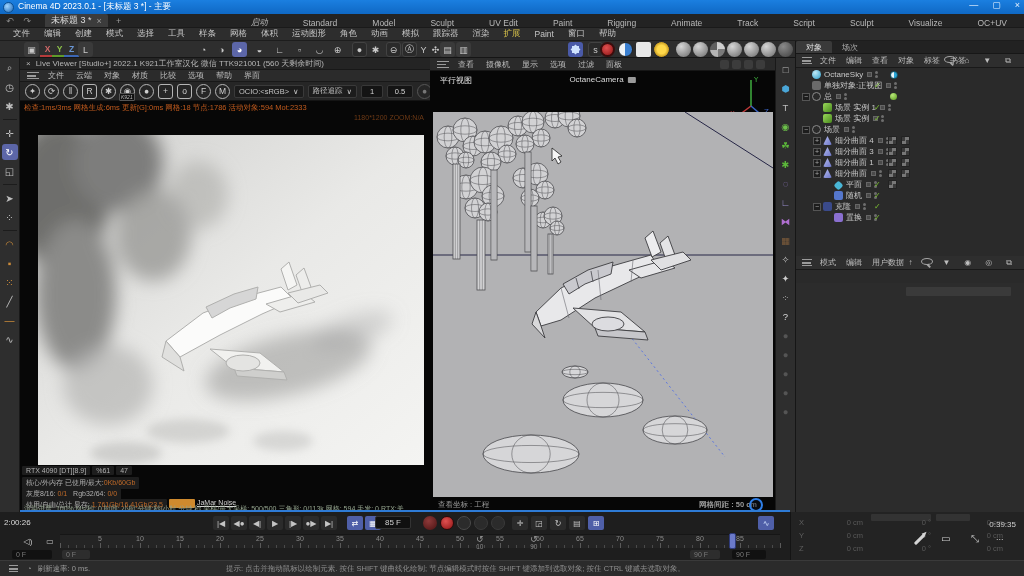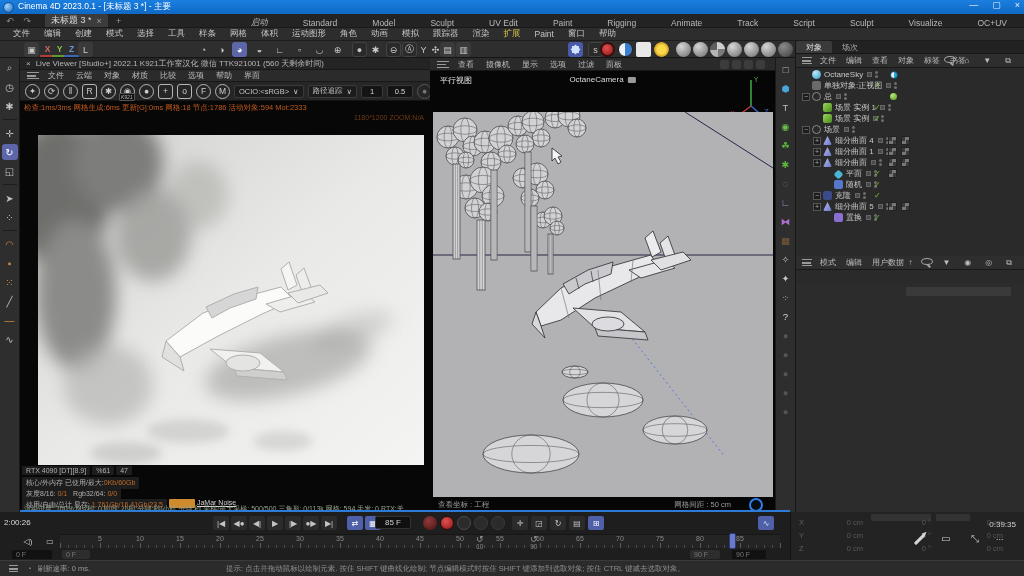--- a/index.html
+++ b/index.html
@@ -73,21 +73,21 @@
   #vp-menu{position:absolute;left:0;top:0;width:345px;height:13px;background:#2a2a2a;display:flex;align-items:center;padding-left:4px;border-bottom:1px solid #161616;}
   #vp-menu span{padding:0 6px;font-size:8px;color:#bdbdbd;white-space:nowrap;}
   #vp-menu .vicons{margin-left:auto;display:flex;gap:3px;margin-right:4px;}
   #vp-menu .vicons i{width:9px;height:9px;border-radius:2px;background:#3c3c3c;}
   #vp-label{position:absolute;left:10px;top:17px;color:#e5e5e5;font-size:8px;}
   #vp-cam{position:absolute;left:50%;transform:translateX(-50%);top:17px;color:#dcdcdc;font-size:8px;display:flex;gap:4px;align-items:center;}
   #vp-cam i{width:8px;height:6px;background:#9a9a9a;border-radius:1px;display:inline-block;}
   #vp-canvas{position:absolute;left:3px;top:54px;width:340px;height:385px;background:#b2b2b4;}
   #vp-status{position:absolute;left:0;top:439px;width:345px;height:15px;background:#060606;color:#9a9a9a;font-size:7.5px;display:flex;align-items:center;}
   #vp-status .l{margin-left:8px;}
-  #vp-status .r{margin-left:auto;margin-right:44px;}
+  #vp-status .r{margin-left:auto;margin-right:18px;font-weight:bold;}
   #spinner{position:absolute;right:12px;top:440px;width:14px;height:14px;border:2px solid #2f7fe8;border-radius:50%;background:rgba(10,20,40,.4);}
   
   #righttools{left:775px;top:58px;width:20px;height:454px;background:#2e2e2e;border-left:1px solid #191919;display:flex;flex-direction:column;align-items:center;padding-top:4px;gap:4px;}
   #righttools .rt{width:15px;height:15px;border-radius:3px;display:flex;align-items:center;justify-content:center;font-size:9.5px;}
   
   #rp{left:795px;top:41px;width:229px;height:471px;background:#2a2a2a;border-left:1px solid #161616;}
   .ptabs{display:flex;height:13px;background:#222;border-bottom:1px solid #171717;}
   .ptabs span{padding:1px 10px;color:#adadad;font-size:8px;}
   .ptabs span.on{background:#3a3a3a;color:#e2e2e2;border-radius:2px 2px 0 0;}
   .pmenu{display:flex;align-items:center;height:14px;background:#2e2e2e;border-bottom:1px solid #191919;padding-left:3px;position:relative;}
@@ -675,20 +675,32 @@
           <span class="dots">
             <i></i>
             <i></i>
           </span>
           <span class="ttag" style="left: 92px;"></span>
           <span class="ttag" style="left: 105px;"></span>
         </div>
         <div class="trow" style="padding-left: 17px;">
           <span class="exp">+</span>
           <span class="oicon" style="background: linear-gradient(135deg, rgb(185, 192, 240), rgb(106, 116, 200)); clip-path: polygon(50% 0px, 100% 100%, 0px 100%);"></span>
+          <span>细分曲面 3</span>
+          <span class="chip"></span>
+          <span class="dots">
+            <i></i>
+            <i></i>
+          </span>
+          <span class="ttag" style="left: 92px;"></span>
+          <span class="ttag" style="left: 105px;"></span>
+        </div>
+        <div class="trow" style="padding-left: 17px;">
+          <span class="exp">+</span>
+          <span class="oicon" style="background: linear-gradient(135deg, rgb(185, 192, 240), rgb(106, 116, 200)); clip-path: polygon(50% 0px, 100% 100%, 0px 100%);"></span>
           <span>细分曲面 1</span>
           <span class="chip"></span>
           <span class="dots">
             <i></i>
             <i></i>
           </span>
           <span class="ttag" style="left: 92px;"></span>
           <span class="ttag" style="left: 105px;"></span>
         </div>
         <div class="trow" style="padding-left: 17px;">
@@ -729,32 +741,20 @@
         <div class="trow" style="padding-left: 17px;">
           <span class="exp">−</span>
           <span class="oicon" style="background: rgb(58, 74, 138);"></span>
           <span>克隆</span>
           <span class="chip"></span>
           <span class="dots">
             <i></i>
             <i></i>
           </span>
           <span class="chk">✓</span>
-        </div>
-        <div class="trow" style="padding-left: 17px;">
-          <span class="exp">+</span>
-          <span class="oicon" style="background: linear-gradient(135deg, rgb(185, 192, 240), rgb(106, 116, 200)); clip-path: polygon(50% 0px, 100% 100%, 0px 100%);"></span>
-          <span>细分曲面 5</span>
-          <span class="chip"></span>
-          <span class="dots">
-            <i></i>
-            <i></i>
-          </span>
-          <span class="ttag" style="left: 92px;"></span>
-          <span class="ttag" style="left: 105px;"></span>
         </div>
         <div class="trow" style="padding-left: 28px;">
           <span style="width: 10px; flex: 0 0 auto;"></span>
           <span class="oicon" style="background: rgb(138, 111, 208);"></span>
           <span>置换</span>
           <span class="chip"></span>
           <span class="dots">
             <i></i>
             <i></i>
           </span>

